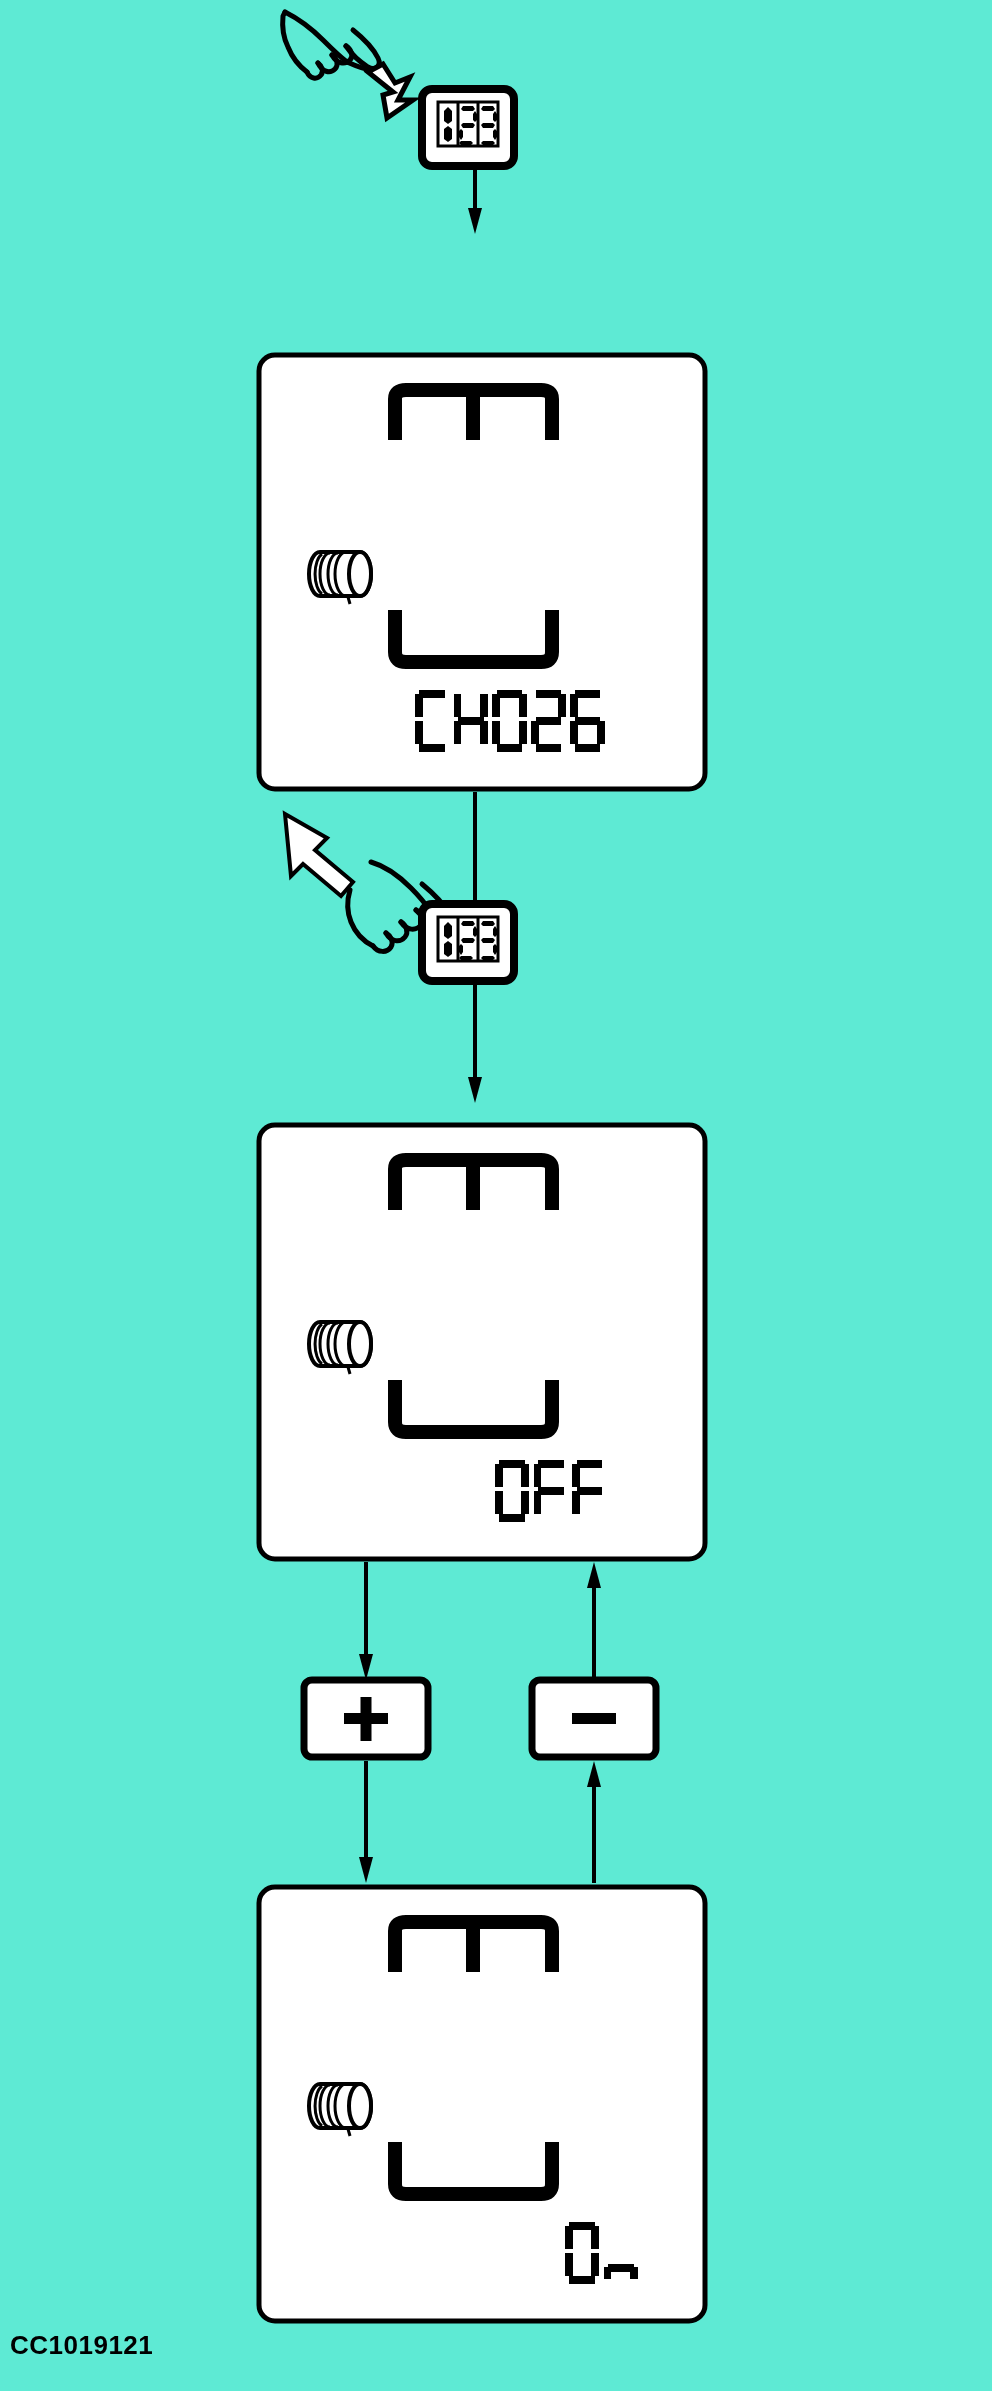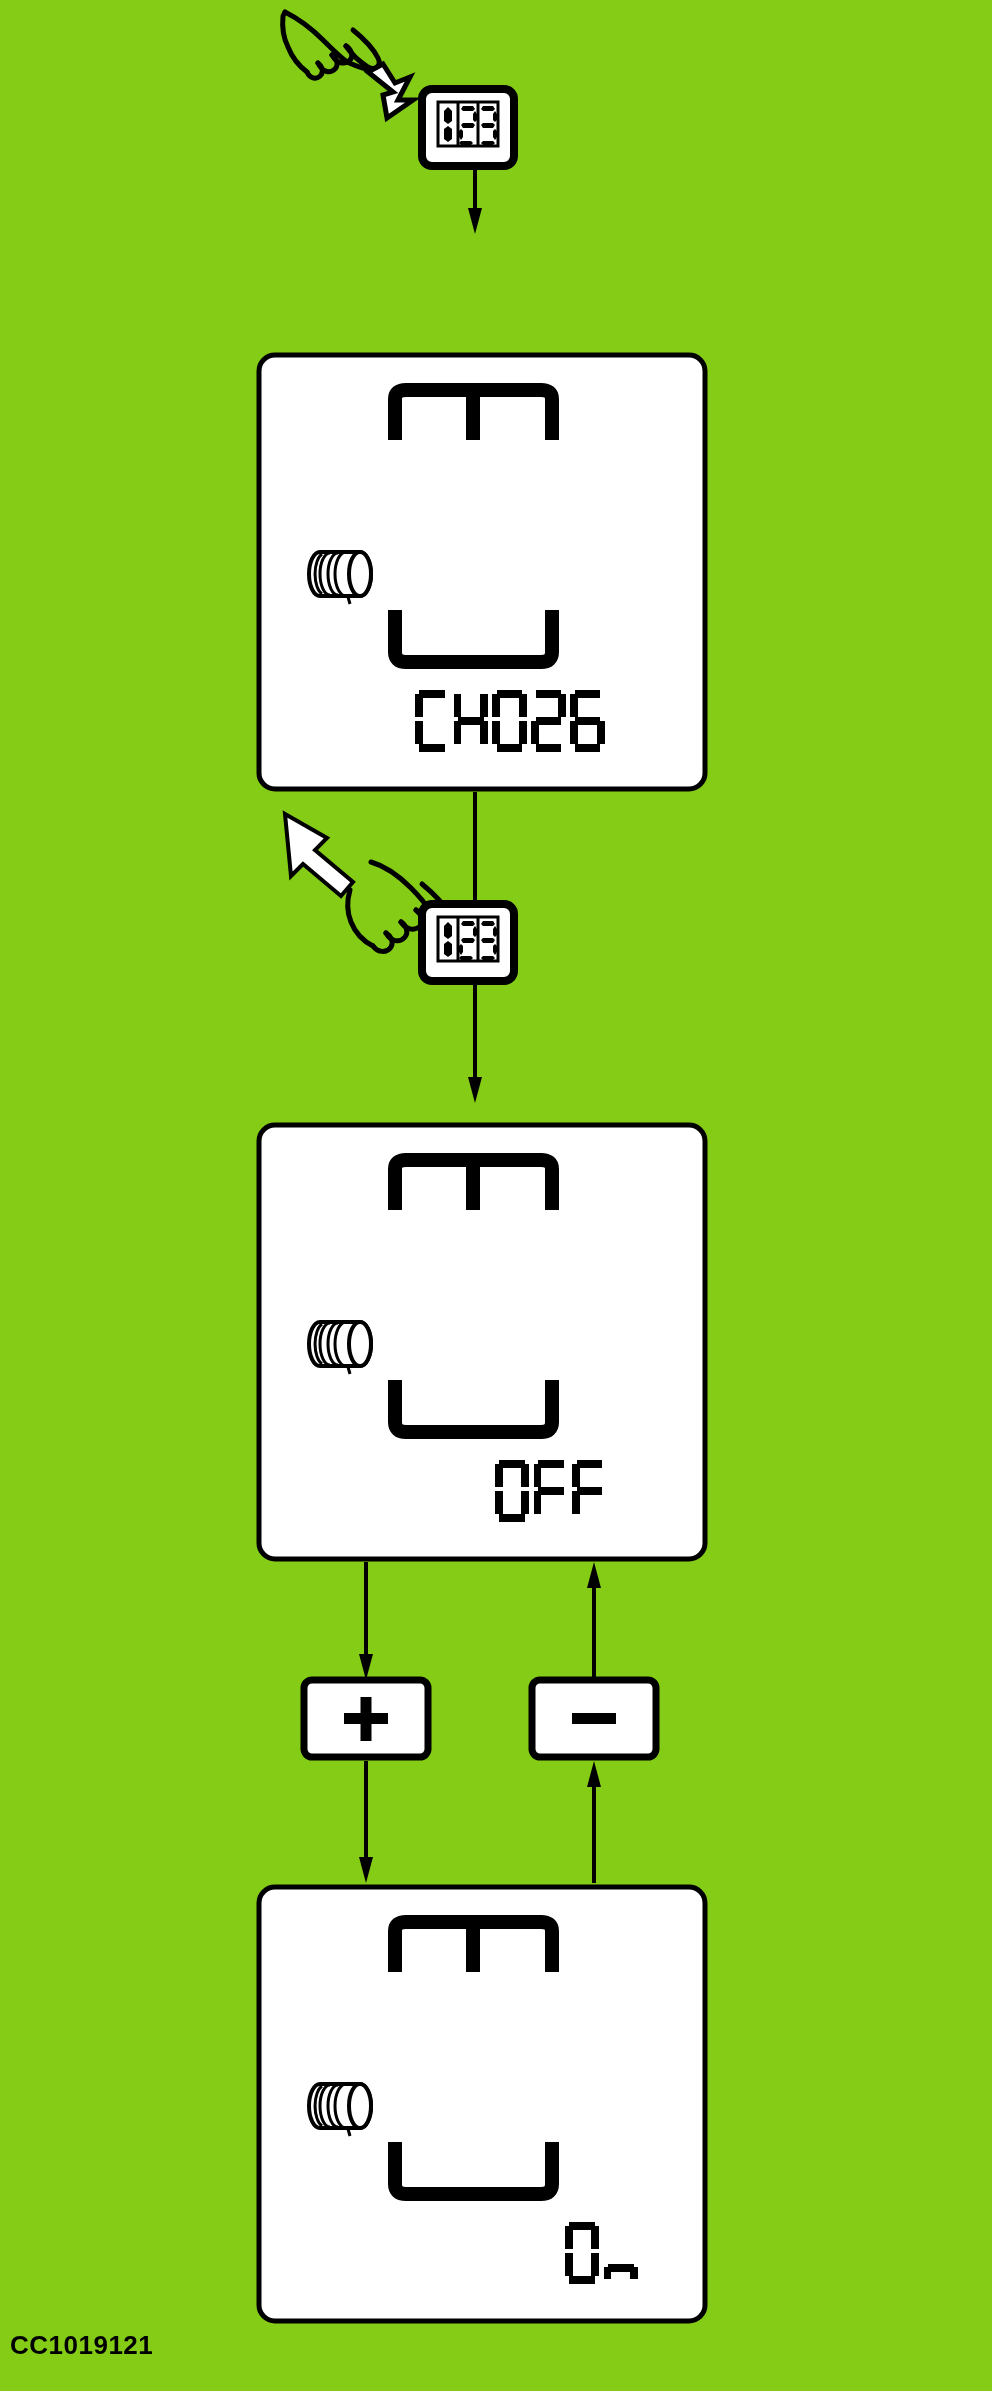--- a/index.html
+++ b/index.html
@@ -7,21 +7,21 @@
     padding: 0;
     background: #ffffff;
   }
   body {
     font-family: "Liberation Sans", sans-serif;
   }
   #page {
     position: relative;
     width: 992px;
     height: 2391px;
-    background: #84cc16;
+    background: #5eead4;
     overflow: hidden;
   }
   .abs { position: absolute; }
   svg { display: block; overflow: visible; }
 
   
   .seg-display {
     position: absolute;
     display: flex;
     align-items: flex-end;

